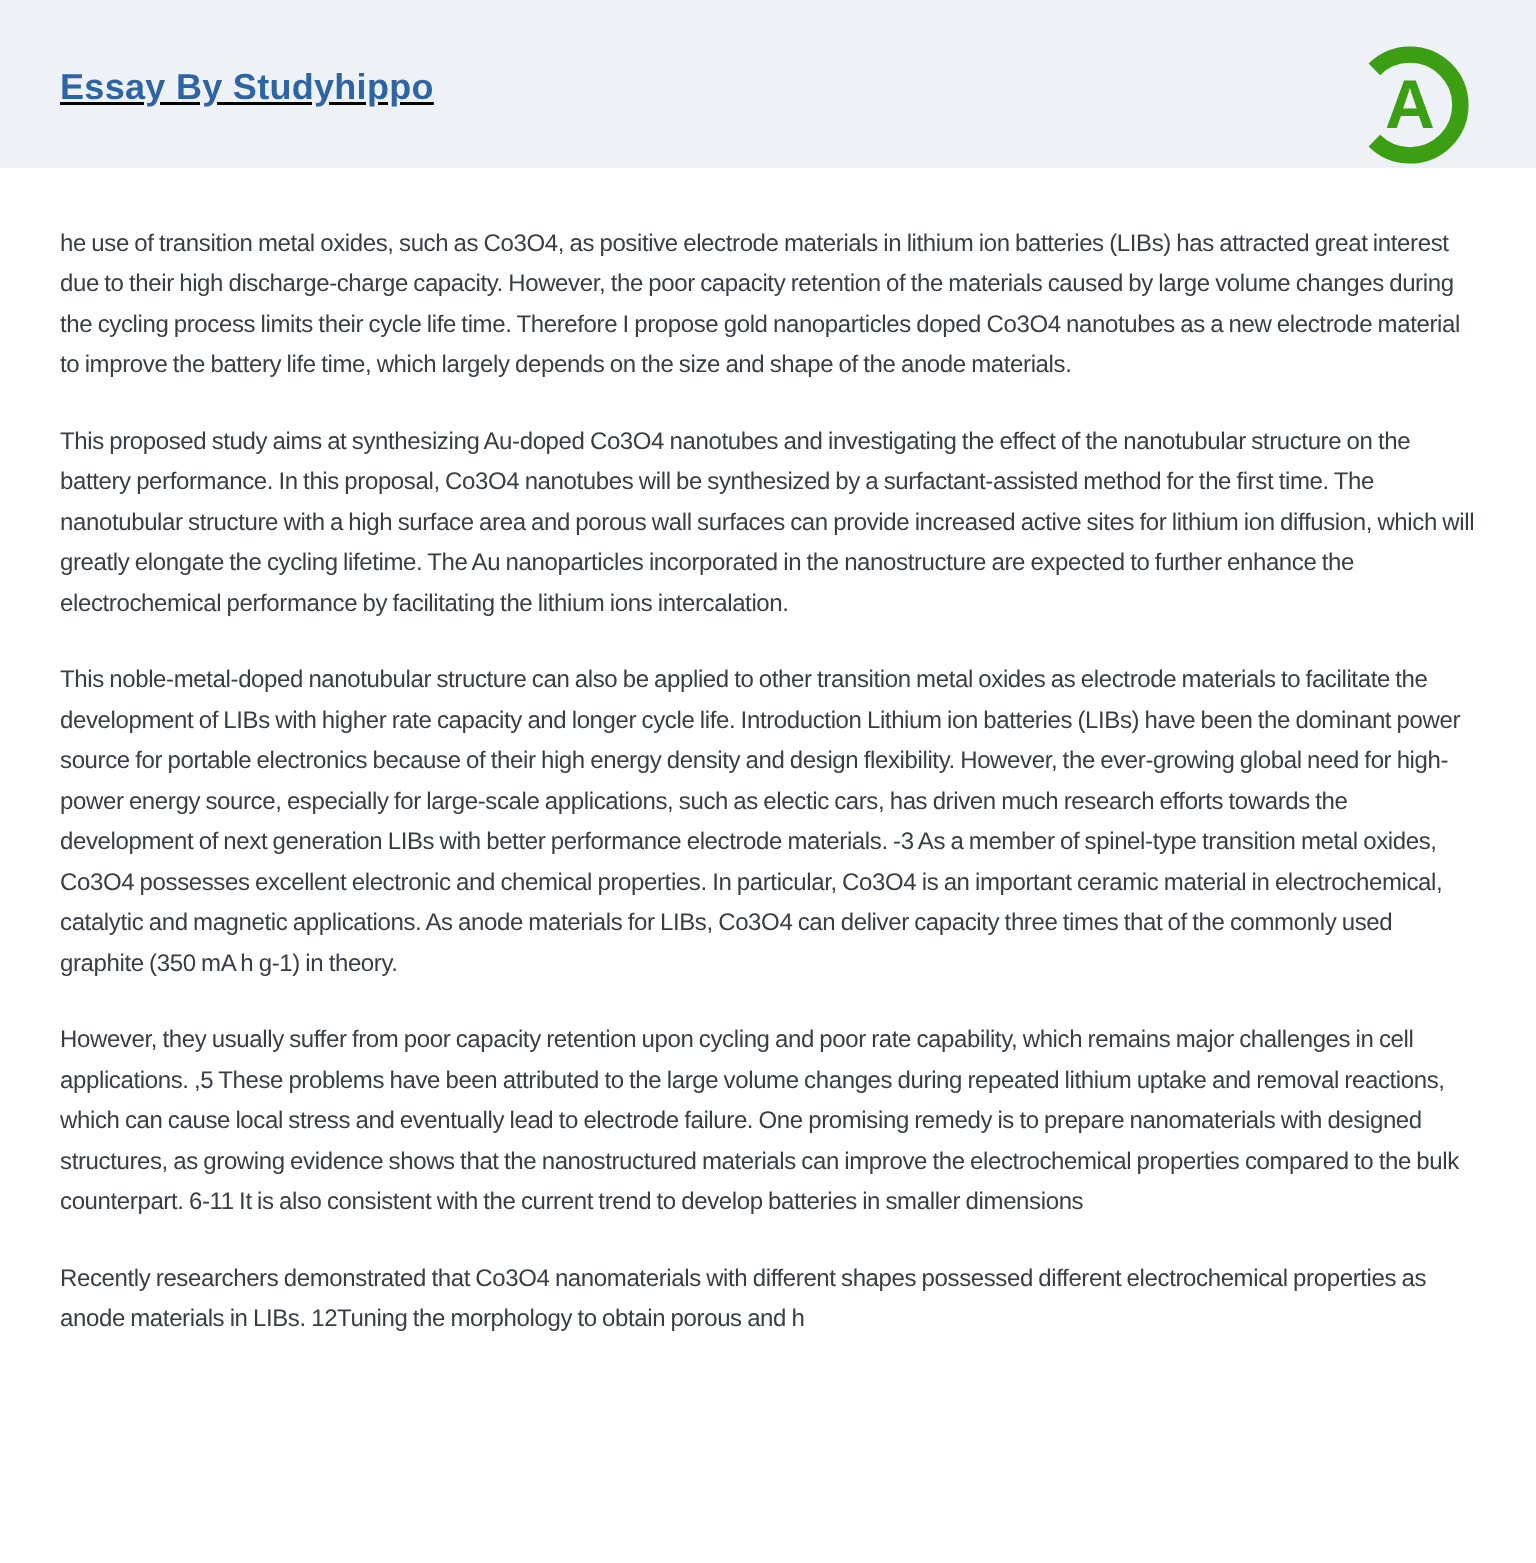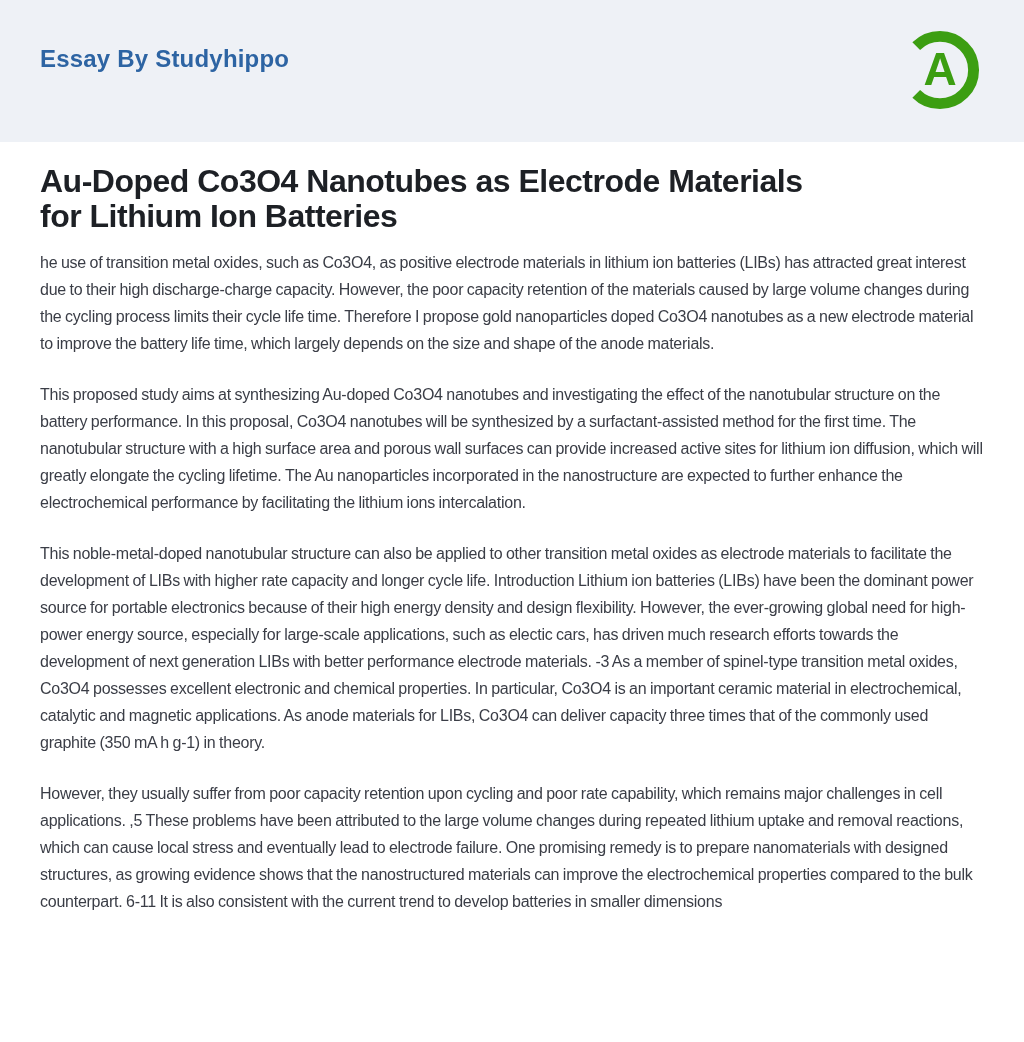--- a/index.html
+++ b/index.html
@@ -7,22 +7,23 @@
   body {
     width: 1024px;
     height: 1042px;
     overflow: hidden;
     background: #ffffff;
     font-family: "Liberation Sans", "DejaVu Sans", sans-serif;
   }
   .page-header {
     position: relative;
     width: 1024px;
-    height: 142px;
+    height: 112px;
     background: #eef1f6;
+    text-decoration: underline;
   }
   .header-inner {
     padding: 44px 0 0 40px;
   }
   .site-title {
     color: #2d64a3;
     font-size: 24px;
     font-weight: 700;
     letter-spacing: 0.2px;
     line-height: 30px;
@@ -101,20 +102,20 @@
   </div>
   <div class="logo">
     <svg viewBox="0 0 100 100" aria-hidden="true">
       <path d="M 21.7 21.7 A 40 40 0 1 1 21.7 78.3" fill="none" stroke="#3c9e12" stroke-width="13" stroke-linecap="butt"></path>
     </svg>
     <div class="logo-letter">A</div>
   </div>
 </header>
 
 <main class="article">
-  <h1 class="essay-title">Au-Doped Co3O4 Nanotubes as Electrode Materials for Lithium Ion Batteries</h1>
   <div class="essay-body">
     <p>he use of transition metal oxides, such as Co3O4, as positive electrode materials in lithium ion batteries (LIBs) has attracted great interest due to their high discharge-charge capacity. However, the poor capacity retention of the materials caused by large volume changes during the cycling process limits their cycle life time. Therefore I propose gold nanoparticles doped Co3O4 nanotubes as a new electrode material to improve the battery life time, which largely depends on the size and shape of the anode materials.</p>
     <p>This proposed study aims at synthesizing Au-doped Co3O4 nanotubes and investigating the effect of the nanotubular structure on the battery performance. In this proposal, Co3O4 nanotubes will be synthesized by a surfactant-assisted method for the first time. The nanotubular structure with a high surface area and porous wall surfaces can provide increased active sites for lithium ion diffusion, which will greatly elongate the cycling lifetime. The Au nanoparticles incorporated in the nanostructure are expected to further enhance the electrochemical performance by facilitating the lithium ions intercalation.</p>
     <p>This noble-metal-doped nanotubular structure can also be applied to other transition metal oxides as electrode materials to facilitate the development of LIBs with higher rate capacity and longer cycle life. Introduction Lithium ion batteries (LIBs) have been the dominant power source for portable electronics because of their high energy density and design flexibility. However, the ever-growing global need for high-power energy source, especially for large-scale applications, such as electic cars, has driven much research efforts towards the development of next generation LIBs with better performance electrode materials. -3 As a member of spinel-type transition metal oxides, Co3O4 possesses excellent electronic and chemical properties. In particular, Co3O4 is an important ceramic material in electrochemical, catalytic and magnetic applications. As anode materials for LIBs, Co3O4 can deliver capacity three times that of the commonly used graphite (350 mA h g-1) in theory.</p>
     <p>However, they usually suffer from poor capacity retention upon cycling and poor rate capability, which remains major challenges in cell applications. ,5 These problems have been attributed to the large volume changes during repeated lithium uptake and removal reactions, which can cause local stress and eventually lead to electrode failure. One promising remedy is to prepare nanomaterials with designed structures, as growing evidence shows that the nanostructured materials can improve the electrochemical properties compared to the bulk counterpart. 6-11 It is also consistent with the current trend to develop batteries in smaller dimensions</p>
+    <p>Recently researchers demonstrated that Co3O4 nanomaterials with different shapes possessed different electrochemical properties as anode materials in LIBs. 12Tuning the morphology to obtain porous and h</p>
   </div>
 </main>
 
 </body></html>

